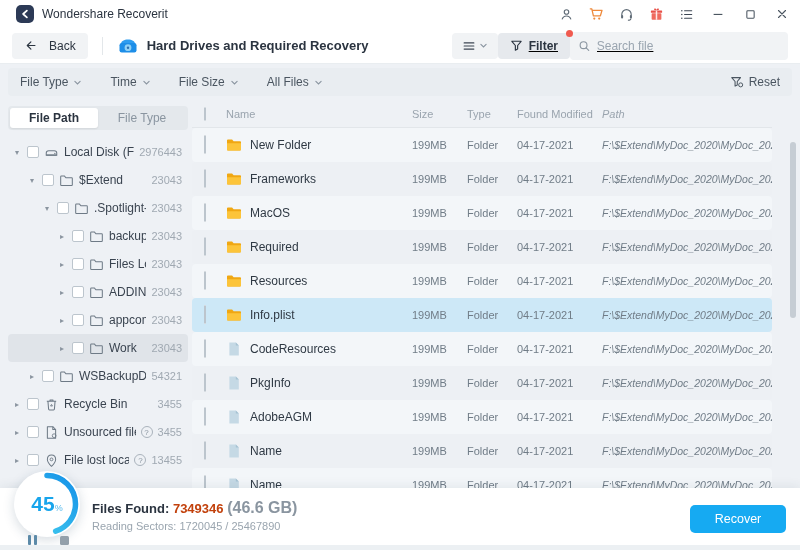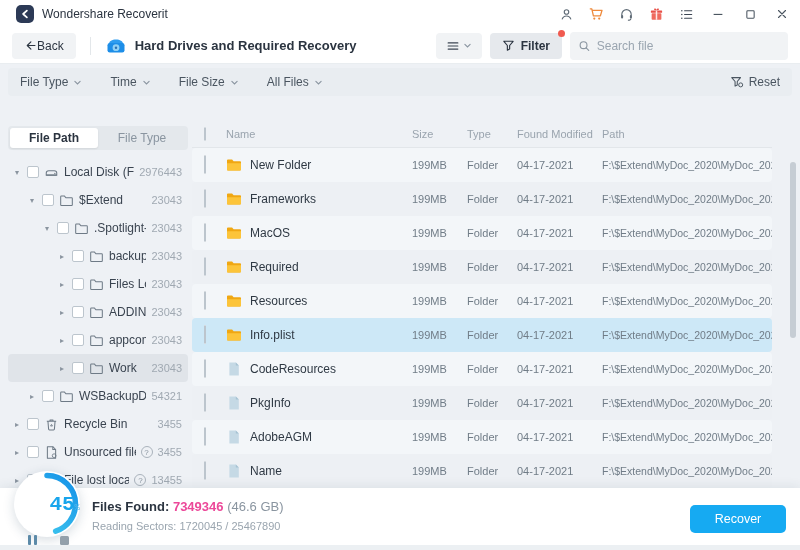--- a/index.html
+++ b/index.html
@@ -10,38 +10,38 @@
   
   .titlebar { height:28px; background:#fff; display:flex; align-items:center; padding:0 10px 0 16px; }
   .app-logo { width:18px; height:18px; border-radius:5px; background:#2c3a56; display:flex; align-items:center; justify-content:center; margin-right:8px; }
   .app-name { font-size:12px; color:#2b3440; }
   .titlebar-right { margin-left:auto; display:flex; align-items:center; gap:14px; }
   .tb-icon { width:16px; height:16px; display:flex; align-items:center; justify-content:center; cursor:pointer; }
   .win-ctl { margin-left:2px; }
 
   
   .toolbar { height:36px; background:#fff; display:flex; align-items:center; padding:0 12px; border-bottom:1px solid #e9edf0; }
-  .back-btn { display:flex; align-items:center; gap:0; background:#f1f3f5; border-radius:4px; height:26px; padding:0 12px; font-size:12px; color:#2b3440; cursor:pointer; }
+  .back-btn { display:flex; align-items:center; gap:12px; background:#f1f3f5; border-radius:4px; height:26px; padding:0 12px; font-size:12px; color:#2b3440; cursor:pointer; }
   .v-divider { width:1px; height:18px; background:#e3e7ea; margin:0 14px; }
   .scan-title { display:flex; align-items:center; gap:8px; font-size:13px; font-weight:bold; color:#2b3440; }
-  .toolbar-right { margin-left:auto; display:flex; align-items:center; gap:8px; }
+  .toolbar-right { margin-left:auto; display:flex; align-items:center; gap:0;text-decoration:underline; }
   .view-btn { background:#f1f3f5; border-radius:4px; height:26px; width:46px; display:flex; align-items:center; justify-content:center; gap:3px; cursor:pointer; }
   .filter-btn { position:relative; background:#e6e9ed; border-radius:4px; height:26px; padding:0 12px; display:flex; align-items:center; gap:6px; font-size:12px; font-weight:bold; color:#2b3440; cursor:pointer; }
   .filter-dot { position:absolute; top:-3px; right:-3px; width:7px; height:7px; border-radius:50%; background:#f05a4f; }
   .search-box { background:#f1f3f5; border-radius:4px; height:28px; width:218px; display:flex; align-items:center; padding:0 8px; gap:6px; }
   .search-box input { border:none; outline:none; background:transparent; font-size:12px; color:#3a4450; width:100%; font-family:"Liberation Sans", sans-serif; }
   .search-box input::placeholder { color:#9aa5b0; }
 
   
   .filterbar { margin:4px 8px; height:28px; background:#e9edf1; border-radius:4px; display:flex; align-items:center; padding:0 12px; }
   .filter-chip { display:flex; align-items:center; gap:5px; font-size:12px; color:#4a5560; margin-right:28px; cursor:pointer; }
   .reset-btn { margin-left:auto; display:flex; align-items:center; gap:5px; font-size:12px; color:#4a5560; cursor:pointer; }
 
   
-  .content { position:absolute; top:100px; bottom:0; left:0; right:0; display:flex;margin-top:20px; }
+  .content { position:absolute; top:100px; bottom:0; left:0; right:0; display:flex; }
   .sidebar { width:192px; padding:6px 4px 0 8px; flex-shrink:0; }
   .tab-switch { background:#e4e8ec; border-radius:4px; height:24px; display:flex; padding:2px; margin-bottom:8px; }
   .tab { flex:1; font-size:12px; display:flex; align-items:center; justify-content:center; color:#8a95a0; border-radius:3px; cursor:pointer; }
   .tab.active { background:#fff; color:#2b3440; font-weight:bold; box-shadow:0 1px 2px rgba(0,0,0,.08); }
 
   .tree-item { height:28px; display:flex; align-items:center; gap:5px; padding-right:6px; border-radius:4px; font-size:12px; color:#3a4450; cursor:pointer; }
   .tree-item.selected { background:#e0e4e9; }
   .tw { width:10px; font-size:8px; color:#8b95a0; text-align:center; flex-shrink:0; }
   .cb { width:12px; height:12px; border:1px solid #bcc5cd; border-radius:2px; background:#fff; flex-shrink:0; }
   .ticon { width:15px; height:15px; color:#6e7a86; flex-shrink:0; display:flex; align-items:center; }
@@ -58,36 +58,36 @@
   .t-row:nth-child(even) { background:#edf0f4; }
   .t-row.selected { background:#cde8f7; }
   .c-cb { width:22px; flex-shrink:0; }
   .c-icon { width:24px; flex-shrink:0; display:flex; align-items:center; }
   .c-icon svg { width:16px; height:16px; }
   .c-name { flex:1; font-size:12px; color:#2f3944; white-space:nowrap; overflow:hidden; min-width:0; }
   .c-name-h { flex:1; }
   .c-size { width:55px; font-size:11px; color:#707c87; flex-shrink:0; }
   .c-type { width:50px; font-size:11px; color:#707c87; flex-shrink:0; }
   .c-date { width:85px; font-size:11px; color:#707c87; flex-shrink:0; }
-  .c-path { width:170px; font-size:10.5px; color:#707c87; white-space:nowrap; overflow:hidden; text-overflow:clip; flex-shrink:0; }
+  .c-path { width:170px; font-size:10.5px; color:#707c87; white-space:nowrap; overflow:hidden; text-overflow:clip; flex-shrink:0;font-style:italic; }
   .t-header .c-size,.t-header .c-type,.t-header .c-date,.t-header .c-path { font-size:11px; color:#9aa4ae; }
   .scrollbar { position:absolute; right:4px; top:42px; width:6px; height:176px; background:#c6cdd4; border-radius:3px; }
 
   
   .footer { position:absolute; left:0; right:0; bottom:0; height:62px; background:#fff; box-shadow:0 -2px 10px rgba(40,60,80,.08); }
   .footer-strip { position:absolute; left:0; right:0; bottom:0; height:5px; background:#ecf0f3; }
   .progress-wrap { position:absolute; left:14px; top:-17px; width:66px; height:66px; border-radius:50%; background:#fff; box-shadow:0 3px 12px rgba(30,60,90,.18); }
-  .progress-text { position:absolute; top:0; left:0; width:66px; height:66px; display:flex; align-items:center; justify-content:flex-end; color:#18a5ec; font-weight:bold; font-size:21px;font-family:Liberation Mono, monospace; }
+  .progress-text { position:absolute; top:0; left:0; width:66px; height:66px; display:flex; align-items:center; justify-content:center; color:#18a5ec; font-weight:bold; font-size:21px; }
   .progress-text small { font-size:9px; font-weight:normal; color:#55b9ec; margin-top:8px; }
   .pause-btn { position:absolute; left:28px; top:47px; display:flex; gap:3px; cursor:pointer; }
   .pause-btn i { width:3px; height:10px; background:#5c8aa8; border-radius:1px; }
   .stop-btn { position:absolute; left:60px; top:48px; width:9px; height:9px; background:#93a0ab; border-radius:1.5px; cursor:pointer; }
   .found-line { position:absolute; left:92px; top:11px; font-size:13px; color:#2b3440; font-weight:bold; }
-  .found-count { color:#ec4899; }
-  .found-size { color:#8a95a0; font-weight:normal; font-size:13px; }
+  .found-count { color:#c2410c; }
+  .found-size { color:#8a95a0; font-weight:bold; font-size:16px; }
   .sectors-line { position:absolute; left:92px; top:32px; font-size:11px; color:#9aa5af; }
   .recover-btn { position:absolute; right:14px; top:17px; width:96px; height:28px; background:#16aaf2; border:none; border-radius:5px; color:#fff; font-size:12.5px; font-family:"Liberation Sans", sans-serif; cursor:pointer; }
 </style>
 </head>
 <body>
 
 <div class="window">
 
   <div class="titlebar">
     <span class="app-logo">

